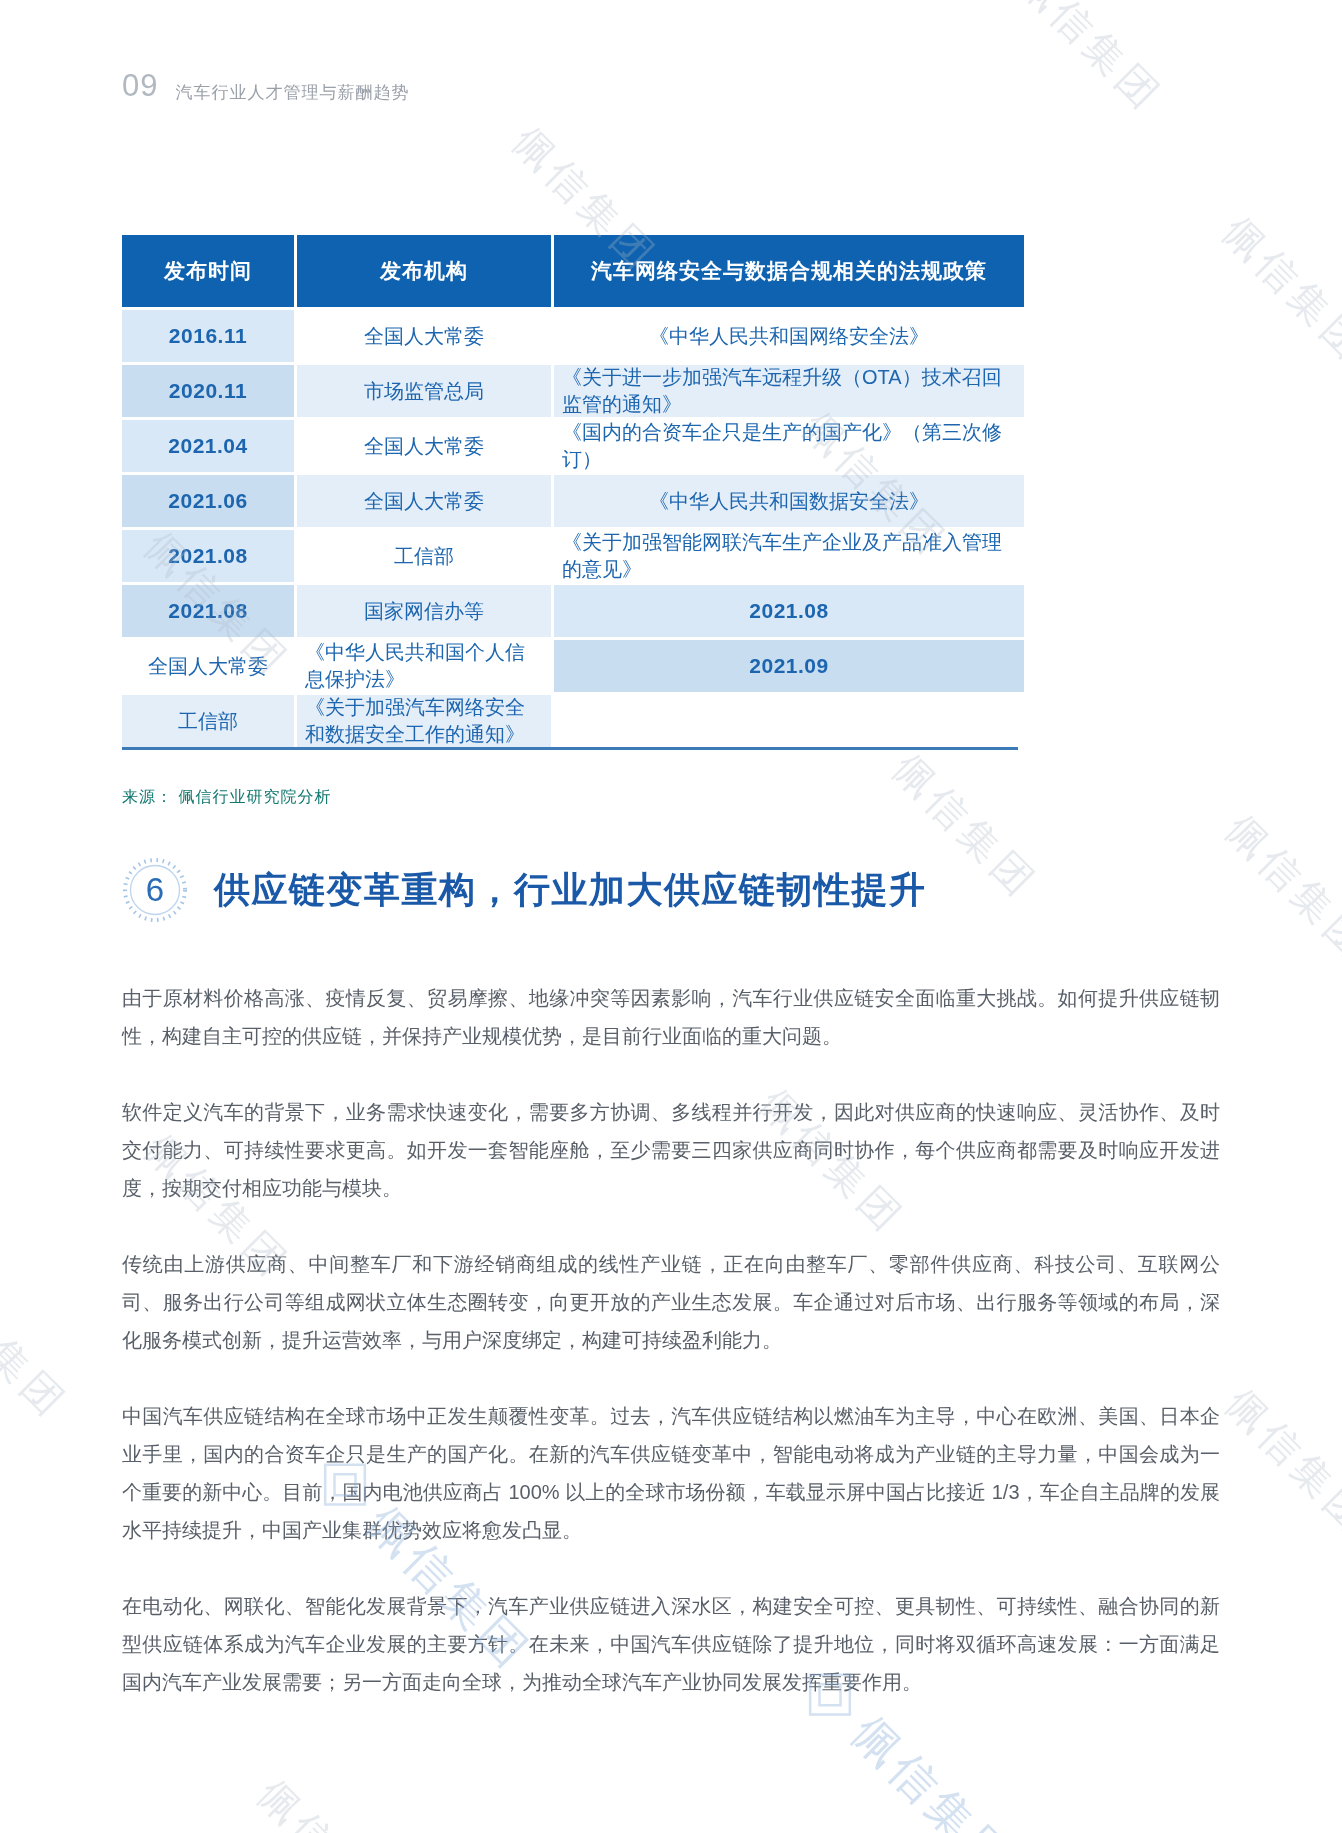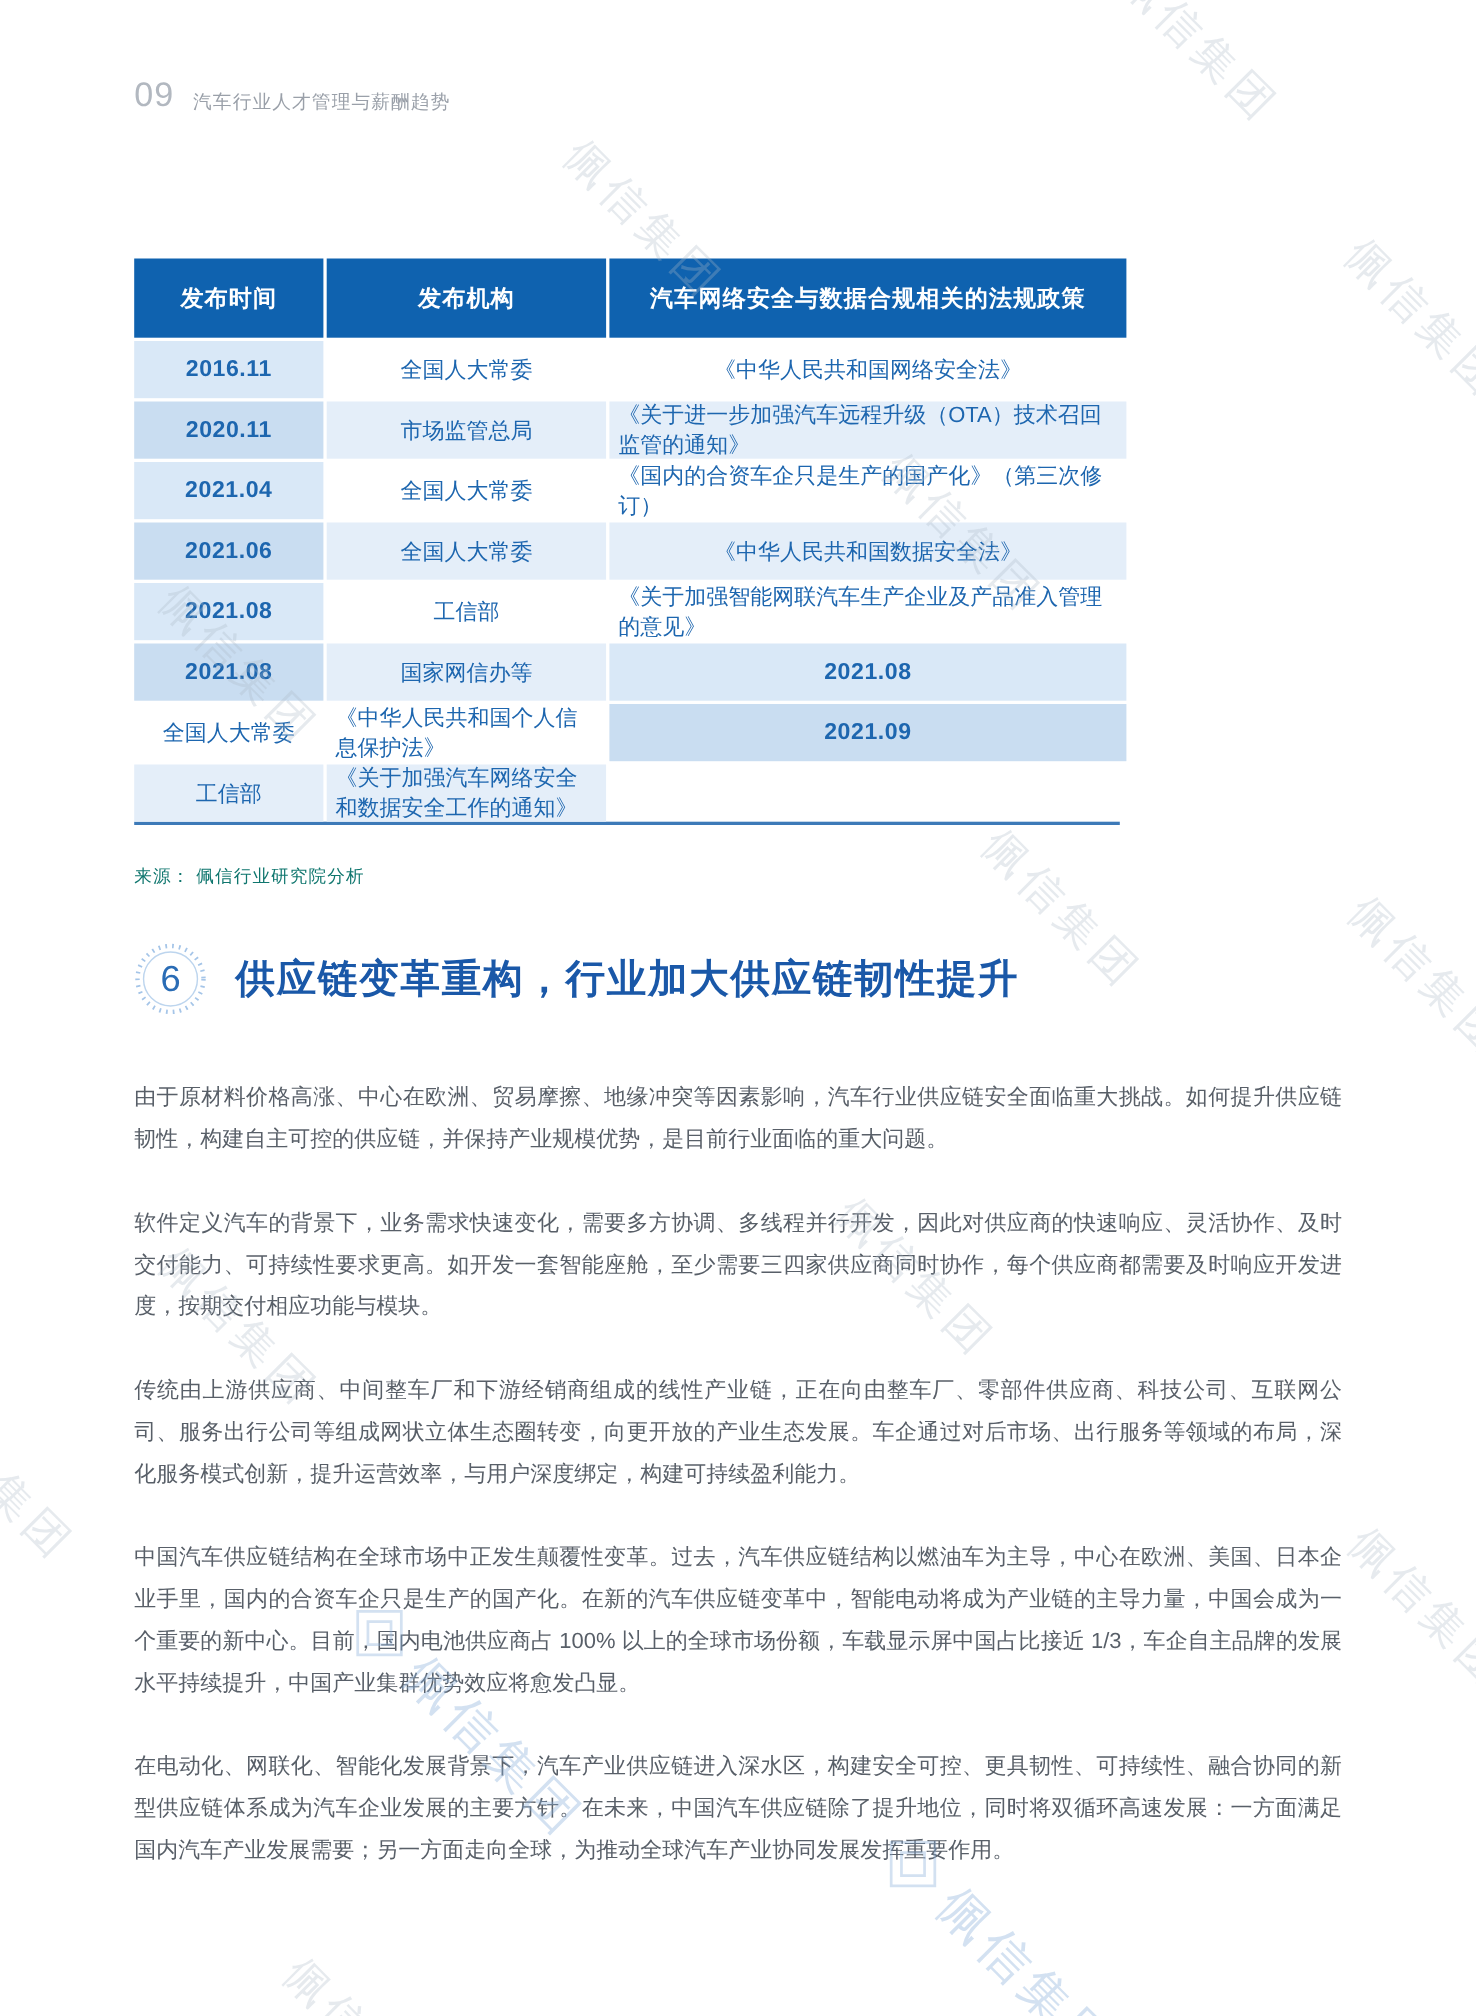--- a/index.html
+++ b/index.html
@@ -157,18 +157,18 @@
     <svg viewBox="0 0 66 66" width="66" height="66">
       <circle cx="33" cy="33" r="30" fill="none" stroke="#a5c5e8" stroke-width="4" stroke-dasharray="1.6 4.6"></circle>
       <circle cx="33" cy="33" r="24.5" fill="none" stroke="#bdd5ee" stroke-width="1.3"></circle>
     </svg>
     <span class="num">6</span>
   </div>
   <div class="section-title">供应链变革重构，行业加大供应链韧性提升</div>
 </div>
 
 <div class="content">
-  <p>由于原材料价格高涨、中心在欧洲、贸易摩擦、地缘冲突等因素影响，汽车行业供应链安全面临重大挑战。如何提升供应链韧性，构建自主可控的供应链，并保持产业规模优势，是目前行业面临的重大问题。</p>
+  <p>由于原材料价格高涨、疫情反复、贸易摩擦、地缘冲突等因素影响，汽车行业供应链安全面临重大挑战。如何提升供应链韧性，构建自主可控的供应链，并保持产业规模优势，是目前行业面临的重大问题。</p>
   <p>软件定义汽车的背景下，业务需求快速变化，需要多方协调、多线程并行开发，因此对供应商的快速响应、灵活协作、及时交付能力、可持续性要求更高。如开发一套智能座舱，至少需要三四家供应商同时协作，每个供应商都需要及时响应开发进度，按期交付相应功能与模块。</p>
   <p>传统由上游供应商、中间整车厂和下游经销商组成的线性产业链，正在向由整车厂、零部件供应商、科技公司、互联网公司、服务出行公司等组成网状立体生态圈转变，向更开放的产业生态发展。车企通过对后市场、出行服务等领域的布局，深化服务模式创新，提升运营效率，与用户深度绑定，构建可持续盈利能力。</p>
   <p>中国汽车供应链结构在全球市场中正发生颠覆性变革。过去，汽车供应链结构以燃油车为主导，中心在欧洲、美国、日本企业手里，国内的合资车企只是生产的国产化。在新的汽车供应链变革中，智能电动将成为产业链的主导力量，中国会成为一个重要的新中心。目前，国内电池供应商占 100% 以上的全球市场份额，车载显示屏中国占比接近 1/3，车企自主品牌的发展水平持续提升，中国产业集群优势效应将愈发凸显。</p>
   <p>在电动化、网联化、智能化发展背景下，汽车产业供应链进入深水区，构建安全可控、更具韧性、可持续性、融合协同的新型供应链体系成为汽车企业发展的主要方针。在未来，中国汽车供应链除了提升地位，同时将双循环高速发展：一方面满足国内汽车产业发展需要；另一方面走向全球，为推动全球汽车产业协同发展发挥重要作用。</p>
 </div>
 
 </body></html>

